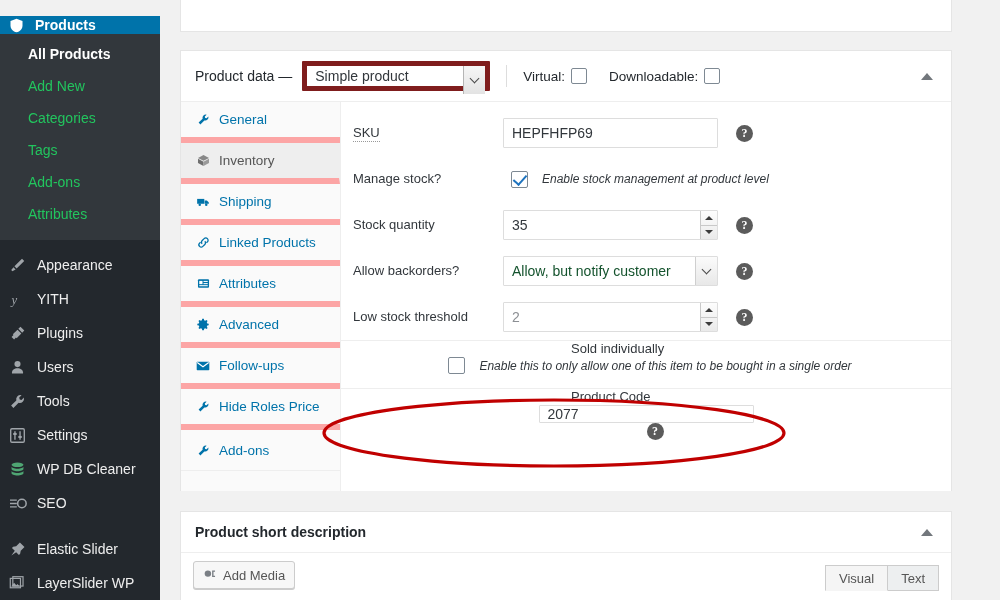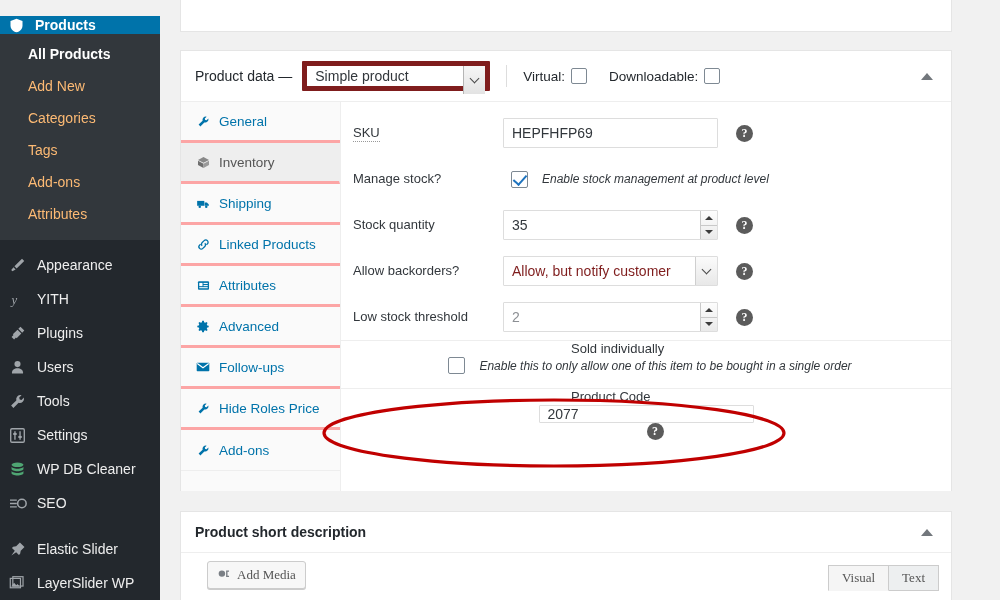--- a/index.html
+++ b/index.html
@@ -29,21 +29,21 @@
     font-weight: 600;
     overflow: hidden;
   }
   .menu-top-current .mt-ico { width: 20px; display:flex; align-items:center; }
   .menu-top-current .mt-label { margin-left: 6px; font-size: 14px; line-height: 14px; }
   .submenu { background: #32373c; padding: 4px 0 10px 0; }
   .submenu li {
     list-style: none;
     padding: 6px 0 6px 28px;
     font-size: 14px;
-    color: #fdba74;
+    color: #22c55e;
     line-height: 20px;
   }
   .submenu li.current { color: #fff; font-weight: 700; }
 
   .menu-sep { height: 8px; background: #23282d; }
 
   .menu-top {
     display: flex; align-items: center;
     padding: 7px 0 7px 9px;
     font-size: 14px;
@@ -153,21 +153,21 @@
 
   .pd-tabs {
     width: 160px; min-width: 160px;
     background: #fafafa;
     border-right: 1px solid #eee;
     padding: 0;
     margin: 0;
   }
   .pd-tabs li {
     list-style: none;
-    border-bottom: 3px solid #fca5a5;
+    border-bottom: 6px solid #fca5a5;
     height: 41px;
     display: flex; align-items: center;
     padding-left: 14px;
     font-size: 13.5px;
     color: #0073aa;
     gap: 8px;
   }
   .pd-tabs li.active {
     background: #eee;
     color: #555;
@@ -218,21 +218,21 @@
   }
   .tri-sm-dn {
     width:0;height:0;border-left:4px solid transparent;border-right:4px solid transparent;border-top:4px solid #3c3c3c;
   }
 
   .selin {
     width: 215px; height: 30px;
     border: 1px solid #ddd;
     background: #fff;
     font-size: 14px;
-    color: #7f1d1d;
+    color: #14532d;
     padding: 0 26px 0 8px;
     display: flex; align-items: center;
     position: relative;
     border-radius: 1px;
   }
   .selin .sel-arrow-box { height: 28px; background: linear-gradient(#fbfbfb,#e8e8e8); border-left:1px solid #cfcfcf; }
 
   .help-tip {
     width: 17px; height: 17px;
     border-radius: 50%;
@@ -279,21 +279,21 @@
     border: 1px solid #e5e5e5;
   }
   .pe-hndle {
     height: 41px;
     border-bottom: 1px solid #eee;
     display: flex; align-items: center;
     padding: 12px 14px;
     position: relative;
   }
   .pe-title { font-size: 14px; font-weight: 600; color: #23282d; }
-  .pe-body { padding: 8px 12px 0 26px; position: relative; font-family: Liberation Serif, serif; }
+  .pe-body { padding: 8px 12px 0 12px; position: relative; }
   #add-media-btn {
     display: inline-flex; align-items: center; gap: 6px;
     background: #f7f7f7; border: 1px solid #ccc; border-radius: 3px;
     height: 28px; padding: 0 9px;
     font-size: 13px; color: #555;
     box-shadow: 0 1px 0 #ccc;
   }
   .editor-tabs { position: absolute; right: 12px; top: 12px; display: flex; }
   .ed-tab {
     height: 26px; padding: 0 13px;

